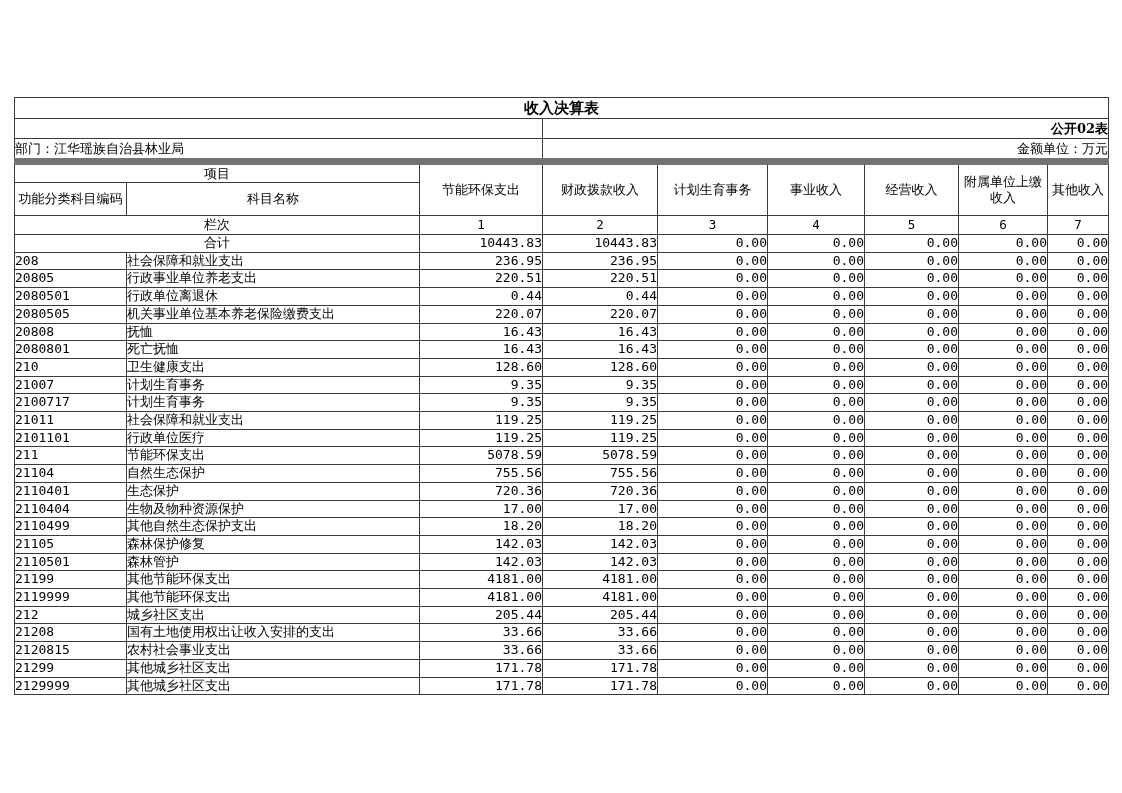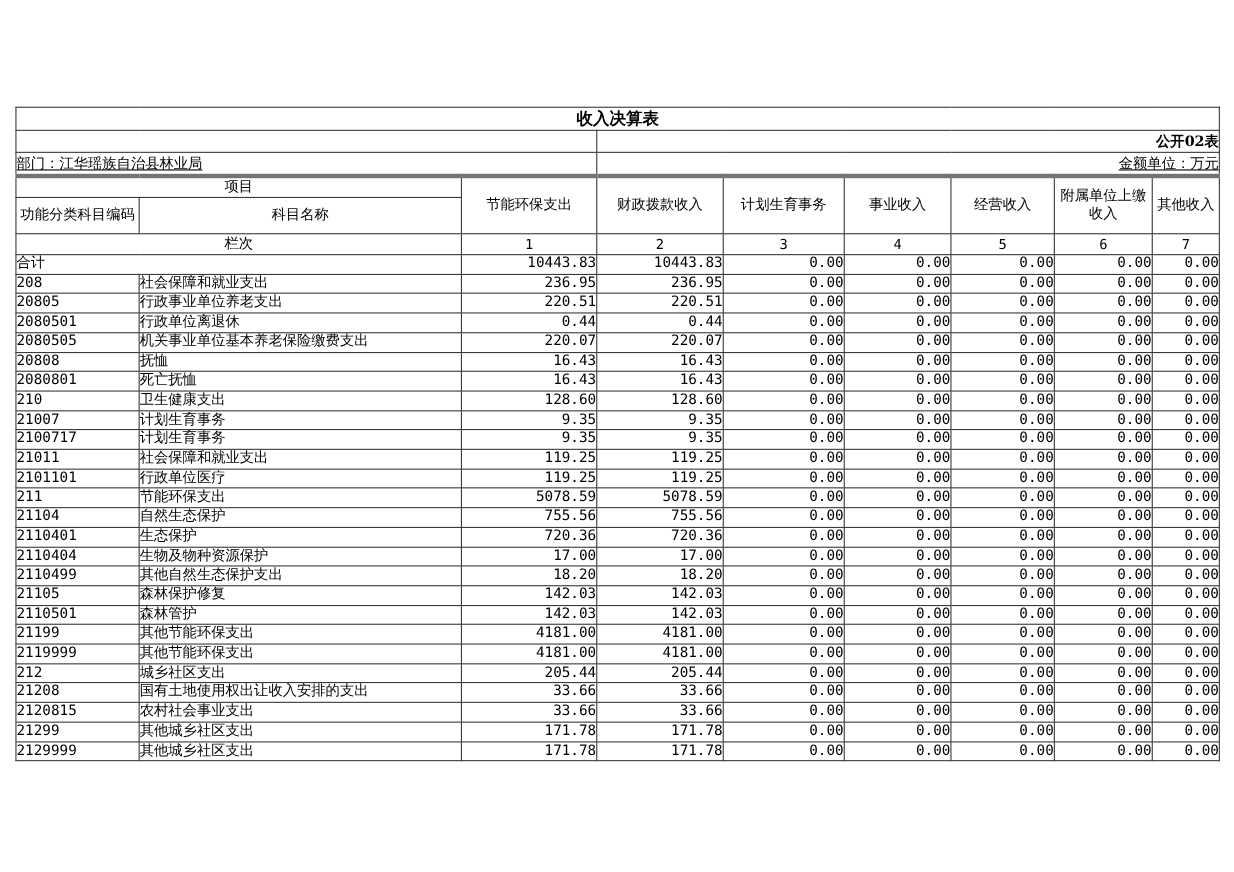--- a/index.html
+++ b/index.html
@@ -42,21 +42,21 @@
   }
   tr.meta-row td { height: 19px; font-size: 13px; }
   td.doc-label {
     text-align: right;
     font-weight: bold;
     font-size: 14px;
     padding-right: 5px;
   }
   td.dept { text-align: left; padding-left: 6px; }
   td.unit { text-align: right; padding-right: 5px; margin-top: 20px; }
-  tr.thick-bottom td { border-bottom: 4px solid #737373; text-decoration: underline; }
+  tr.thick-bottom td { border-bottom: 7px solid #737373; }
   td.hdr {
     text-align: center;
     font-size: 13px;
     padding: 1px 4px;
     line-height: 16px;
   }
   tr.project-row td { height: 17px; }
   tr.subheader-row td { height: 32px; }
   tr.lane-row td {
     height: 18px;
@@ -83,21 +83,21 @@
     text-align: left;
     padding-left: 8px;
     white-space: nowrap;
   }
   td.num {
     font-family: "DejaVu Sans Mono", "Liberation Mono", monospace;
     font-size: 12.5px;
     text-align: right;
     padding-right: 10px;
   }
-  td.total-label { }
+  td.total-label { text-align: center; }
 </style>
 </head>
 <body>
 
 <div class="page">
   <table class="budget">
     <colgroup>
       <col style="width:112px">
       <col style="width:293px">
       <col style="width:123px">

